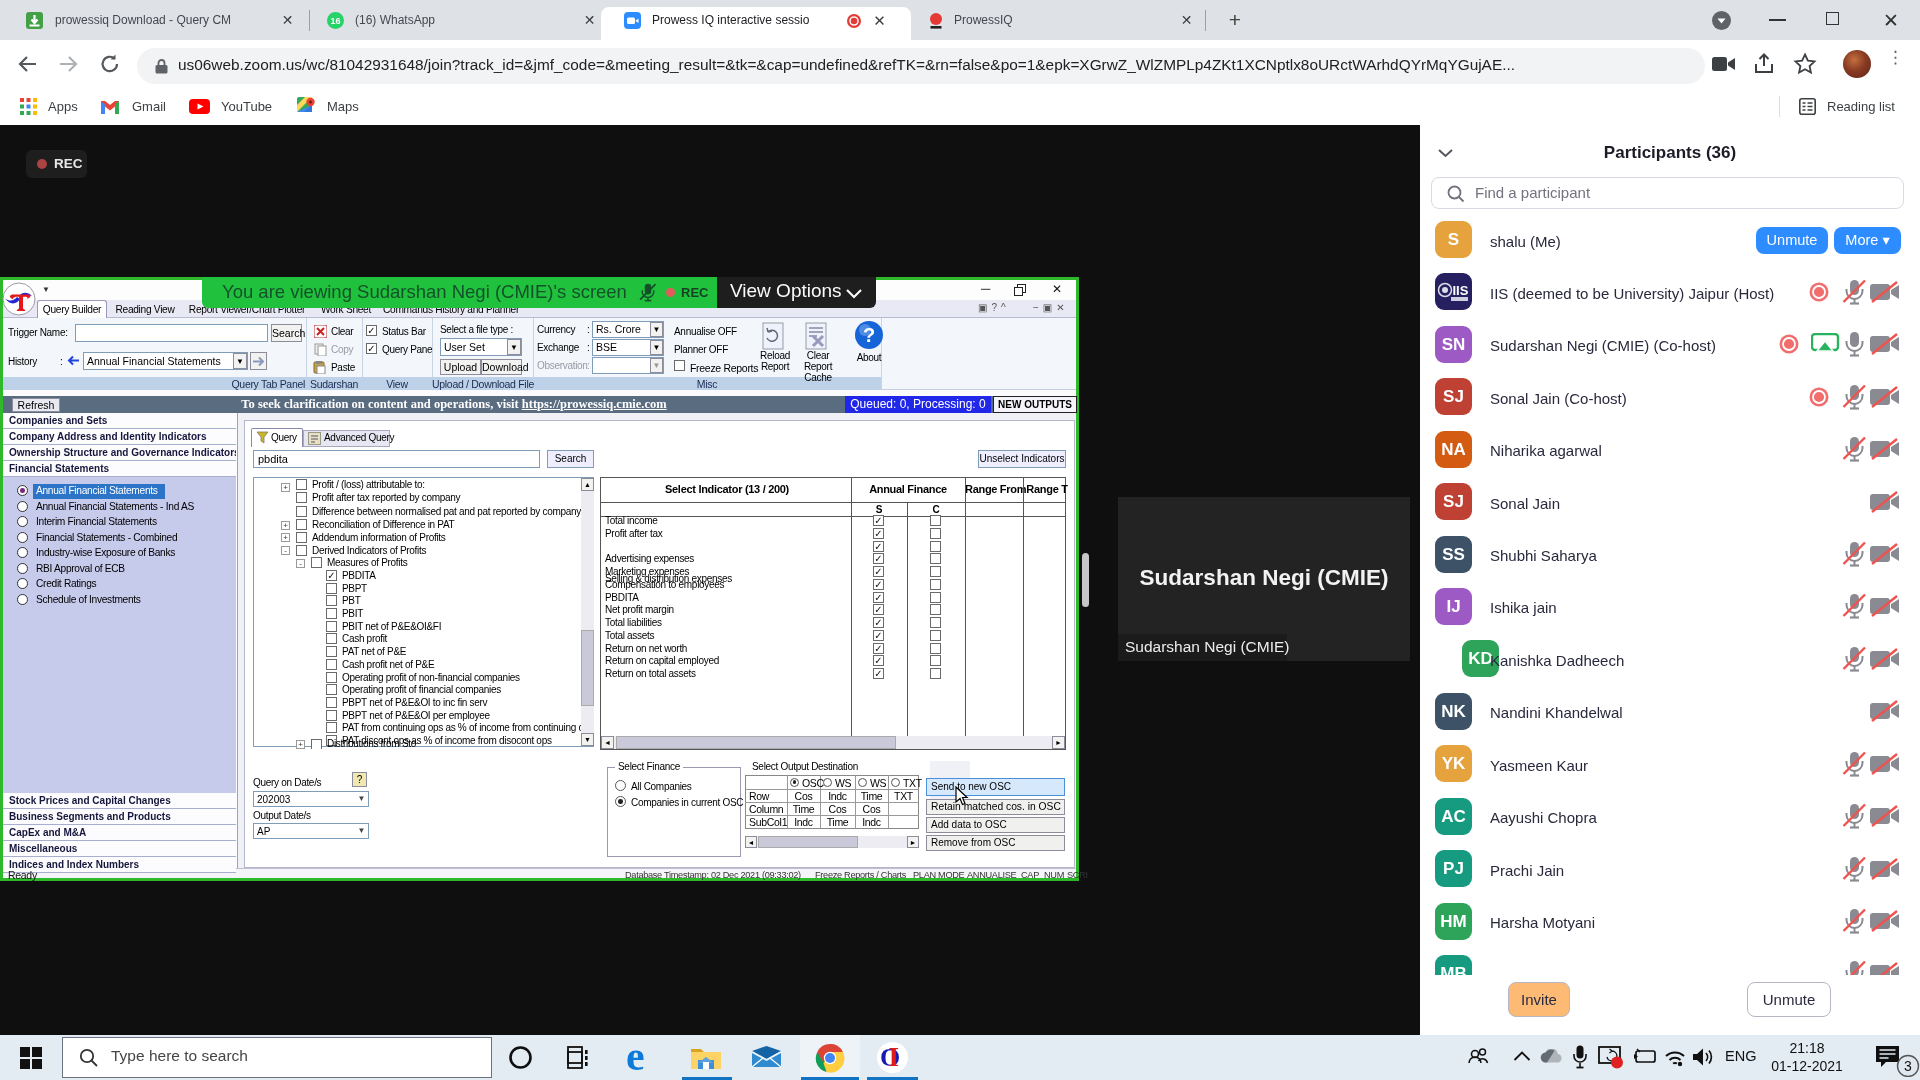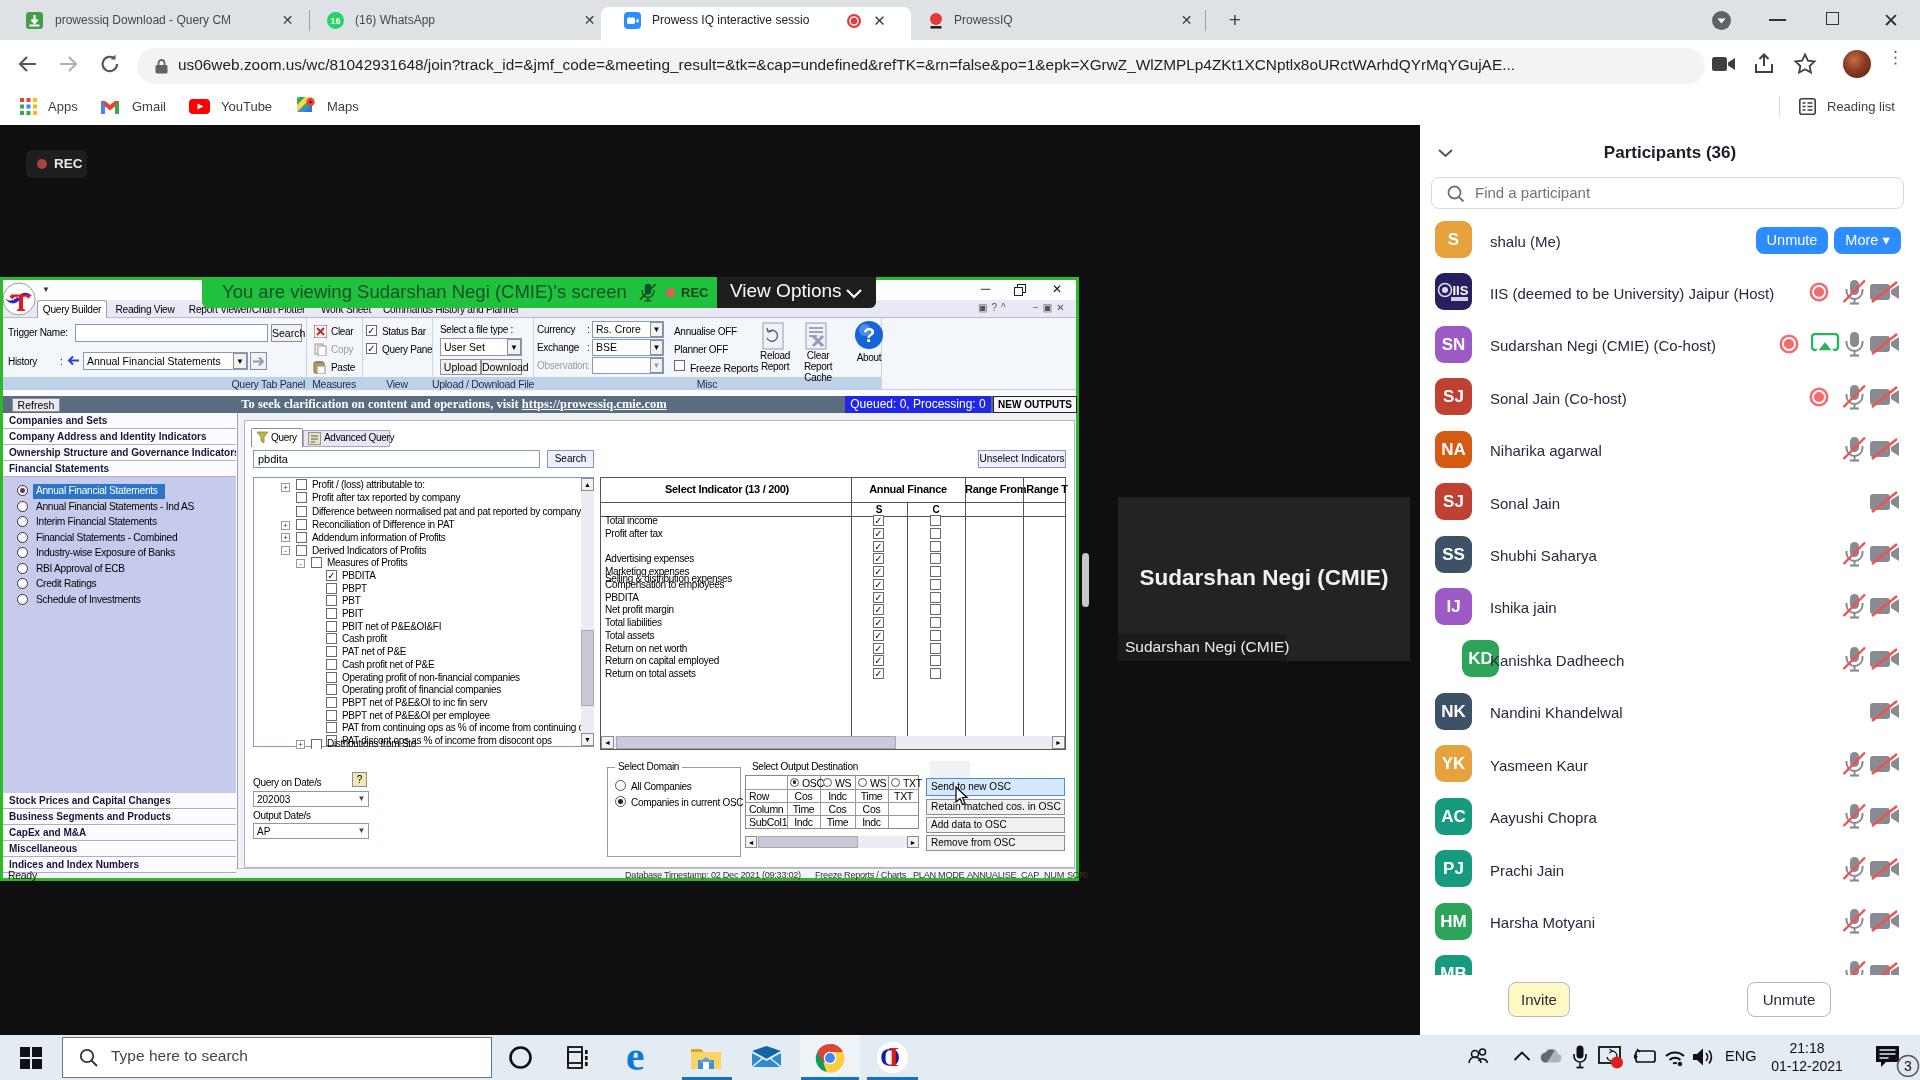--- a/index.html
+++ b/index.html
@@ -229,21 +229,21 @@
 <div class="p" style="left:358px;top:24px;width:180px;text-align:center;font-size:10.2px;color:#000;">Commands History and Planner</div>
 <div class="p" style="left:975px;top:22px;font-size:10px;color:#555;letter-spacing:4px;">▣?^</div>
 <div class="p" style="left:1030px;top:22px;font-size:10px;color:#555;letter-spacing:4px;">−▣✕</div>
 <div class="p" style="left:303px;top:38px;width:1px;height:72px;background:#c8d3e4;"></div>
 <div class="p" style="left:359px;top:38px;width:1px;height:72px;background:#c8d3e4;"></div>
 <div class="p" style="left:429px;top:38px;width:1px;height:72px;background:#c8d3e4;"></div>
 <div class="p" style="left:530px;top:38px;width:1px;height:72px;background:#c8d3e4;"></div>
 <div class="p" style="left:878px;top:38px;width:1px;height:72px;background:#c8d3e4;"></div>
 <div class="abs" style="left:0;top:97px;width:878px;height:13px;background:#bdd2e8;"></div>
 <div class="p" style="left:2px;top:98px;width:300px;text-align:right;font-size:10.5px;color:#1c2a50;">Query Tab Panel</div>
-<div class="p" style="left:303px;top:98px;width:56px;text-align:center;font-size:10.5px;color:#1c2a50;">Measures</div>
+<div class="p" style="left:303px;top:98px;width:56px;text-align:center;font-size:10.5px;color:#1c2a50;">Sudarshan</div>
 <div class="p" style="left:359px;top:98px;width:70px;text-align:center;font-size:10.5px;color:#1c2a50;">View</div>
 <div class="p" style="left:429px;top:98px;width:101px;text-align:center;font-size:10.5px;color:#1c2a50;">Upload / Download File</div>
 <div class="p" style="left:530px;top:98px;width:348px;text-align:center;font-size:10.5px;color:#1c2a50;">Misc</div>
 <div class="p" style="left:5px;top:47px;">Trigger Name:</div>
 <div class="inp" style="left:72px;top:44px;width:193px;height:18px;"></div>
 <div class="bevbtn" style="left:268px;top:44px;width:31px;height:18px;font-size:10.5px;line-height:16px;">Search</div>
 <div class="p" style="left:5px;top:76px;">History</div>
 <div class="p" style="left:57px;top:76px;">:</div>
 <svg class="abs" style="left:63px;top:75px;" width="14" height="11">
           <path d="M13 5.5 H3 M7 1.5 L3 5.5 L7 9.5" stroke="#2244dd" stroke-width="2" fill="none"></path>
@@ -473,21 +473,21 @@
 <div class="abs" style="left:613px;top:456px;width:280px;height:13px;background:#c9c9d9;border:1px solid #aaa;"></div>
 <div class="abs" style="left:245px;top:469px;width:350px;height:14px;background:#fff;"></div>
 <div class="p" style="left:250px;top:497px;font-size:10px;">Query on Date/s</div>
 <div class="bevbtn" style="left:349px;top:492px;width:15px;height:15px;font-size:10px;line-height:14px;background:#f0e8b0;">?</div>
 <div class="inp" style="left:250px;top:511px;width:116px;height:16px;font-size:10px;line-height:15px;padding-left:3px;">202003</div>
 <div class="abs" style="left:352px;top:512px;width:13px;height:14px;font-size:8px;color:#444;text-align:center;line-height:14px;">▼</div>
 <div class="p" style="left:250px;top:530px;font-size:10px;">Output Date/s</div>
 <div class="inp" style="left:250px;top:543px;width:116px;height:16px;font-size:10px;line-height:15px;padding-left:3px;">AP</div>
 <div class="abs" style="left:352px;top:544px;width:13px;height:14px;font-size:8px;color:#444;text-align:center;line-height:14px;">▼</div>
 <div class="abs" style="left:604px;top:487px;width:134px;height:90px;border:1px solid #9a9aae;"></div>
-<div class="p" style="left:612px;top:481px;font-size:10px;background:#fff;padding:0 3px;">Select Domain</div>
+<div class="p" style="left:612px;top:481px;font-size:10px;background:#fff;padding:0 3px;">Select Finance</div>
 <div class="radio" style="left:612px;top:500px;"></div>
 <div class="p" style="left:628px;top:501px;font-size:10px;">All Companies</div>
 <div class="radio" style="left:612px;top:516px;">
           <div style="position:absolute;left:2.2px;top:2.2px;width:4.6px;height:4.6px;border-radius:50%;background:#222;"></div>
         </div>
 <div class="p" style="left:628px;top:517px;font-size:10px;">Companies in current OSC</div>
 <div class="p" style="left:746px;top:481px;font-size:10px;background:#fff;padding:0 3px;">Select Output Destination</div>
 <div class="abs" style="left:742px;top:495px;width:174px;height:54px;border:1px solid #888;"></div>
 <div class="abs" style="left:784px;top:495px;width:1px;height:54px;background:#999;"></div>
 <div class="abs" style="left:817px;top:495px;width:1px;height:54px;background:#999;"></div>
@@ -704,21 +704,21 @@
         <use href="#micoff"></use>
       </svg>
 <div class="avatar" style="top:829.9px; background:#169a80;">MB</div>
 <svg class="abs" style="left:450px; top:837.4px;" width="31" height="26">
         <use href="#camoff"></use>
       </svg>
 <svg class="abs" style="left:422px; top:835.4px;" width="27" height="30">
         <use href="#micoff"></use>
       </svg>
 <div class="abs" style="left:0; top:850px; width:500px; height:60px; background:#fff;"></div>
-<div class="abs" style="left:88px; top:857px; width:62px; height:35px; border:1px solid #b6b6c6; border-radius:8px; background:#fef9c3; font-size:15px; color:#29293d; text-align:center; line-height:33px;">Invite</div>
+<div class="abs" style="left:88px; top:857px; width:62px; height:35px; border:1px solid #b6b6c6; border-radius:8px; background:#fdba74; font-size:15px; color:#29293d; text-align:center; line-height:33px;">Invite</div>
 <div class="abs" style="left:327px; top:857px; width:84px; height:35px; border:1px solid #b6b6c6; border-radius:8px; background:#fff; font-size:15px; color:#29293d; text-align:center; line-height:33px;">Unmute</div>
 </div>
 
 <div id="taskbar">
   <svg class="abs" style="left:20px; top:12px;" width="22" height="22">
         <rect x="0" y="0" width="10" height="10" fill="#111"></rect>
         <rect x="12" y="0" width="10" height="10" fill="#111"></rect>
         <rect x="0" y="12" width="10" height="10" fill="#111"></rect>
         <rect x="12" y="12" width="10" height="10" fill="#111"></rect>
       </svg>

